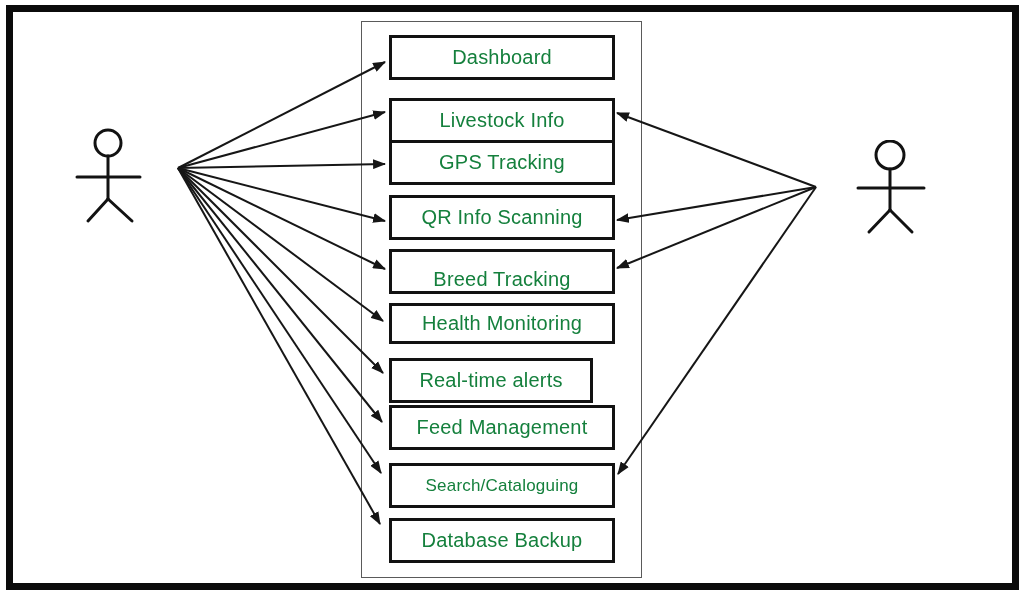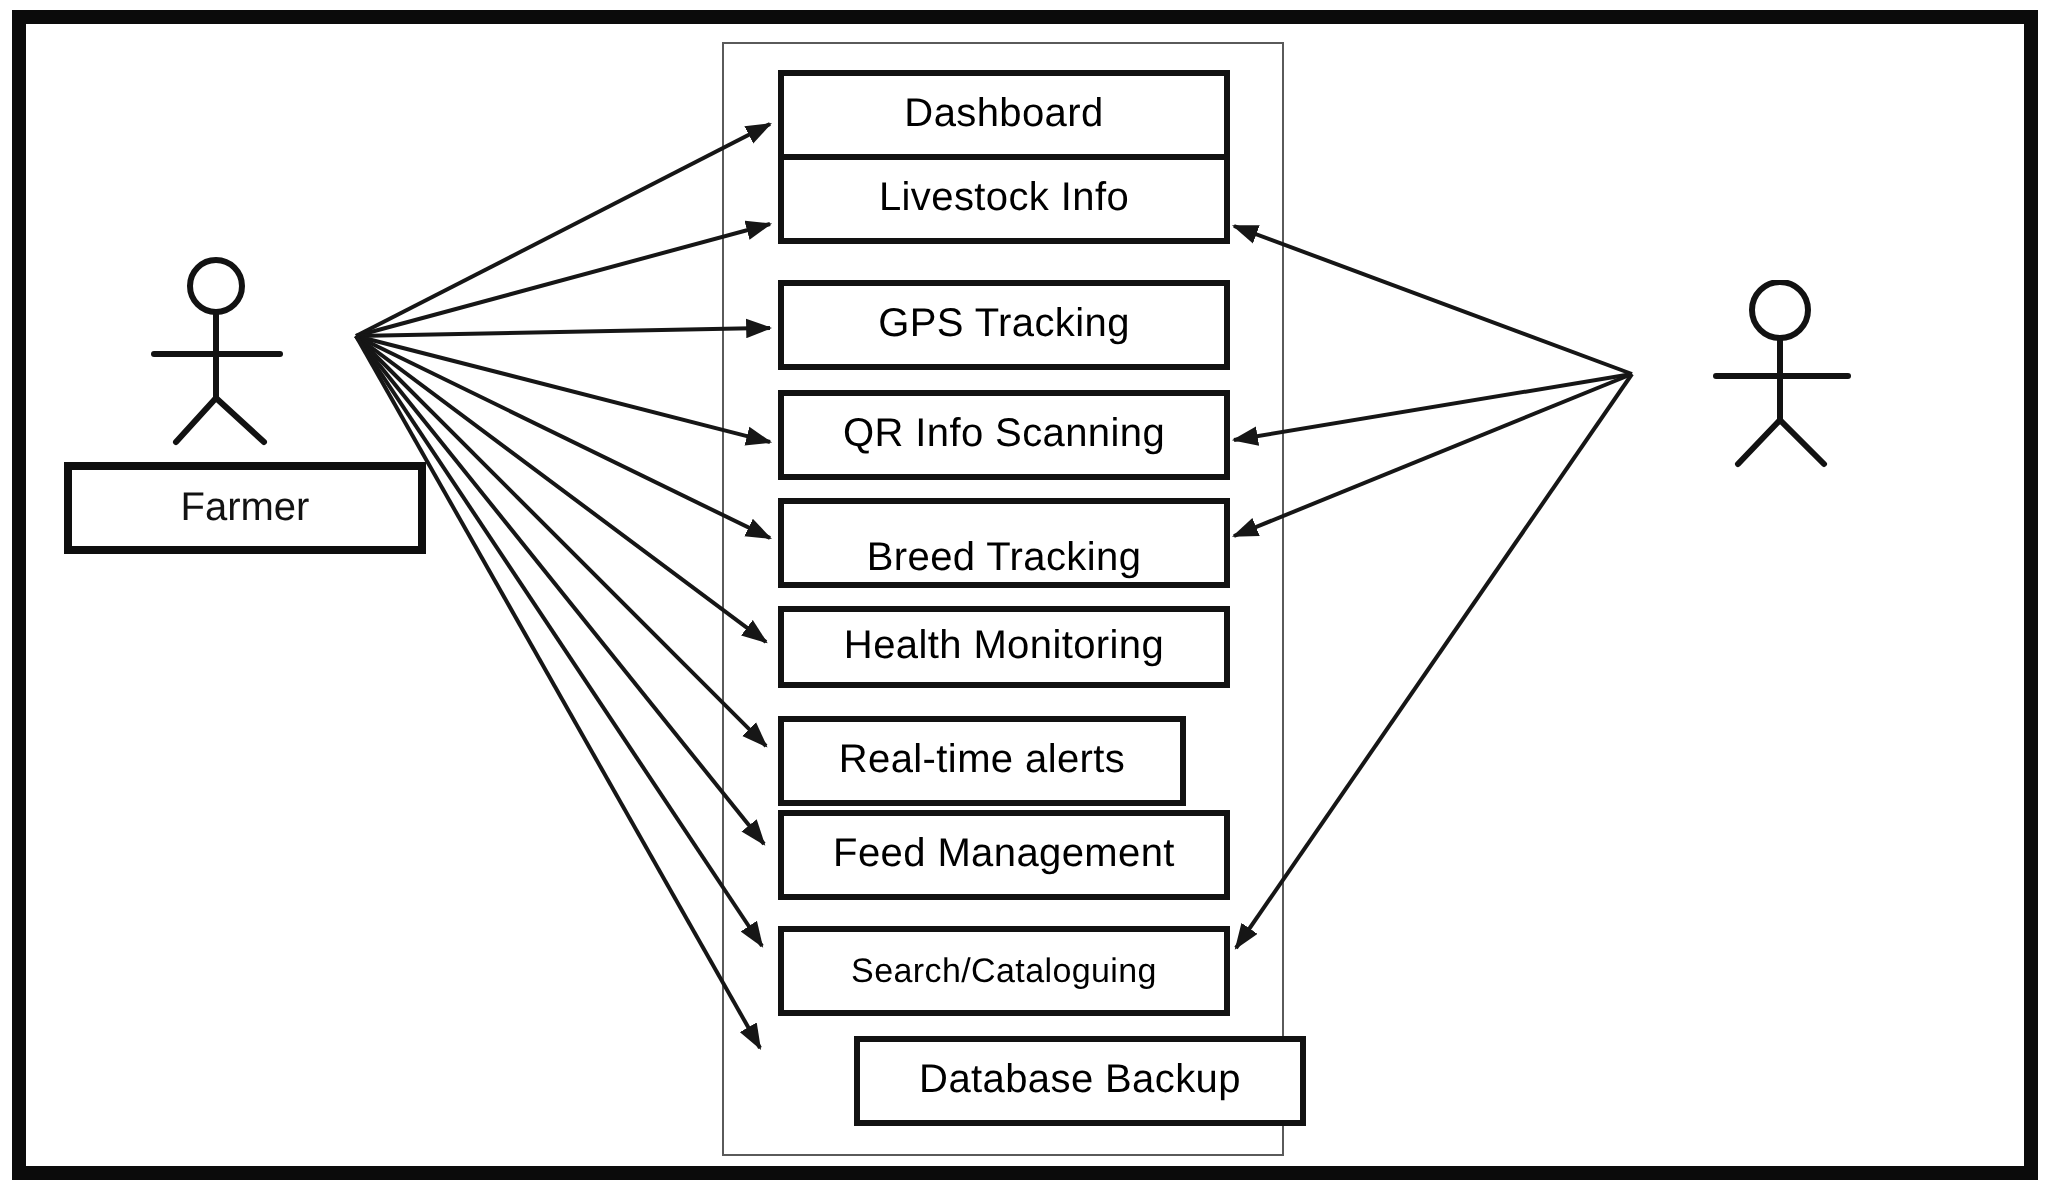--- a/index.html
+++ b/index.html
@@ -13,21 +13,21 @@
   }
   .boundary{
     position:absolute;border:1px solid #5a5a5a;background:#ffffff;z-index:1;
   }
   .usecase-box{
     position:absolute;box-sizing:border-box;border:3px solid #121212;
     background:#ffffff;display:flex;align-items:center;justify-content:center;
     z-index:5;
   }
   .usecase-box span{
-    font-size:20px;color:#000000;letter-spacing:0.2px;white-space:nowrap;
+    font-size:20px;color:#15803d;letter-spacing:0.2px;white-space:nowrap;
   }
   .usecase-box.small span{font-size:17px;}
   .actor-label{
     position:absolute;box-sizing:border-box;border:4px solid #0e0e0e;
     background:#ffffff;display:flex;align-items:center;justify-content:center;
     z-index:5;
   }
   .actor-label span{font-size:20px;color:#121212;}
   .figure-svg{position:absolute;z-index:4;}
   .figure-svg circle,.figure-svg line{
@@ -44,21 +44,21 @@
 <body>
 
 <div class="stage">
 
   <div class="boundary" id="system-boundary" style="left: 361px; top: 21px; width: 279px; height: 555px;"></div>
 
   <div id="usecase-layer">
       <div class="usecase-box" style="left: 389px; top: 35px; width: 226px; height: 45px;">
         <span>Dashboard</span>
       </div>
-      <div class="usecase-box" style="left: 389px; top: 77px; width: 226px; height: 45px;">
+      <div class="usecase-box" style="left: 389px; top: 98px; width: 226px; height: 45px;">
         <span>Livestock Info</span>
       </div>
       <div class="usecase-box" style="left: 389px; top: 140px; width: 226px; height: 45px;">
         <span>GPS Tracking</span>
       </div>
       <div class="usecase-box" style="left: 389px; top: 195px; width: 226px; height: 45px;">
         <span>QR Info Scanning</span>
       </div>
       <div class="usecase-box" style="left: 389px; top: 249px; width: 226px; height: 45px; align-items: flex-end;">
         <span>Breed Tracking</span>
@@ -68,35 +68,32 @@
       </div>
       <div class="usecase-box" style="left: 389px; top: 358px; width: 204px; height: 45px;">
         <span>Real-time alerts</span>
       </div>
       <div class="usecase-box" style="left: 389px; top: 405px; width: 226px; height: 45px;">
         <span>Feed Management</span>
       </div>
       <div class="usecase-box small" style="left: 389px; top: 463px; width: 226px; height: 45px; text-align: center;">
         <span>Search/Cataloguing</span>
       </div>
-      <div class="usecase-box" style="left: 389px; top: 518px; width: 226px; height: 45px; margin-left: 38px;">
+      <div class="usecase-box" style="left: 389px; top: 518px; width: 226px; height: 45px;">
         <span>Database Backup</span>
       </div>
     </div>
 
   <svg class="figure-svg" style="left:70px;top:128px" width="76" height="98" viewBox="0 0 76 98">
     <circle cx="38" cy="15" r="13"></circle>
     <line x1="38" y1="28" x2="38" y2="71"></line>
     <line x1="7" y1="49" x2="70" y2="49"></line>
     <line x1="38" y1="71" x2="18" y2="93"></line>
     <line x1="38" y1="71" x2="62" y2="93"></line>
   </svg>
-  <div class="actor-label" style="left:32px;top:231px;width:181px;height:46px">
-    <span>Farmer</span>
-  </div>
 
   <svg class="figure-svg" style="left:852px;top:140px" width="76" height="96" viewBox="0 0 76 96">
     <circle cx="38" cy="15" r="14"></circle>
     <line x1="38" y1="29" x2="38" y2="70"></line>
     <line x1="6" y1="48" x2="72" y2="48"></line>
     <line x1="38" y1="70" x2="17" y2="92"></line>
     <line x1="38" y1="70" x2="60" y2="92"></line>
   </svg>
 
   <svg id="edge-layer">

